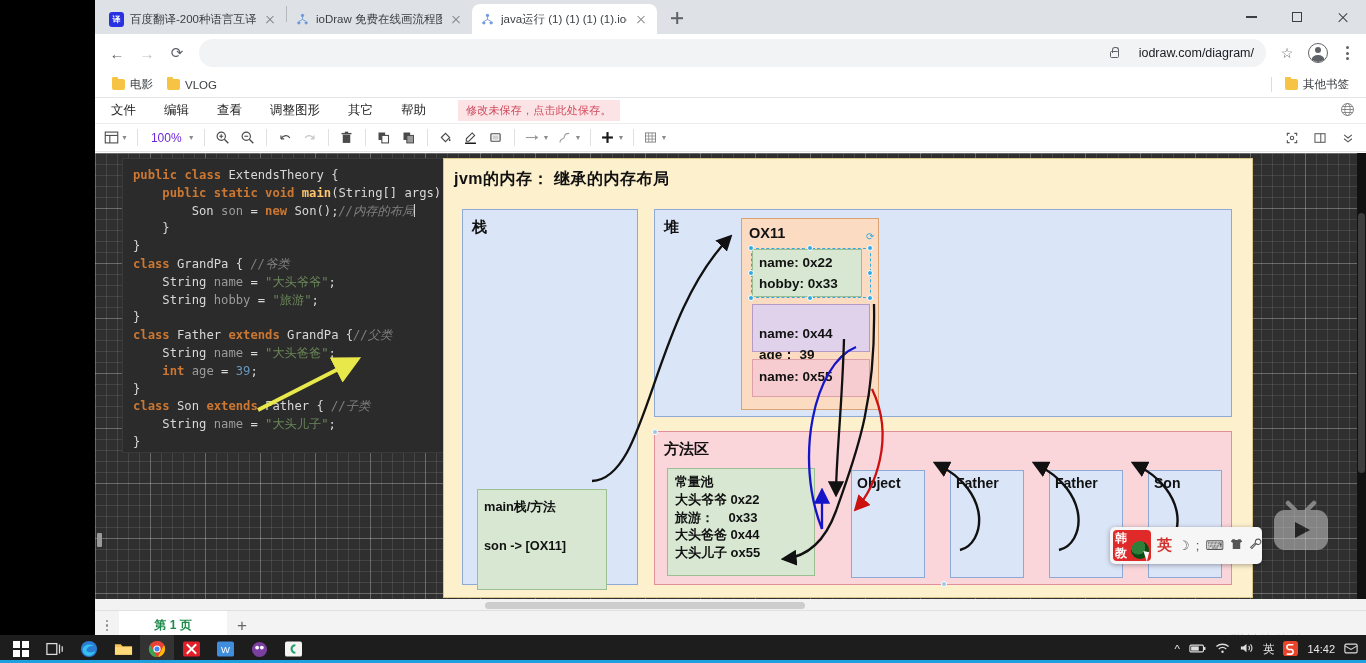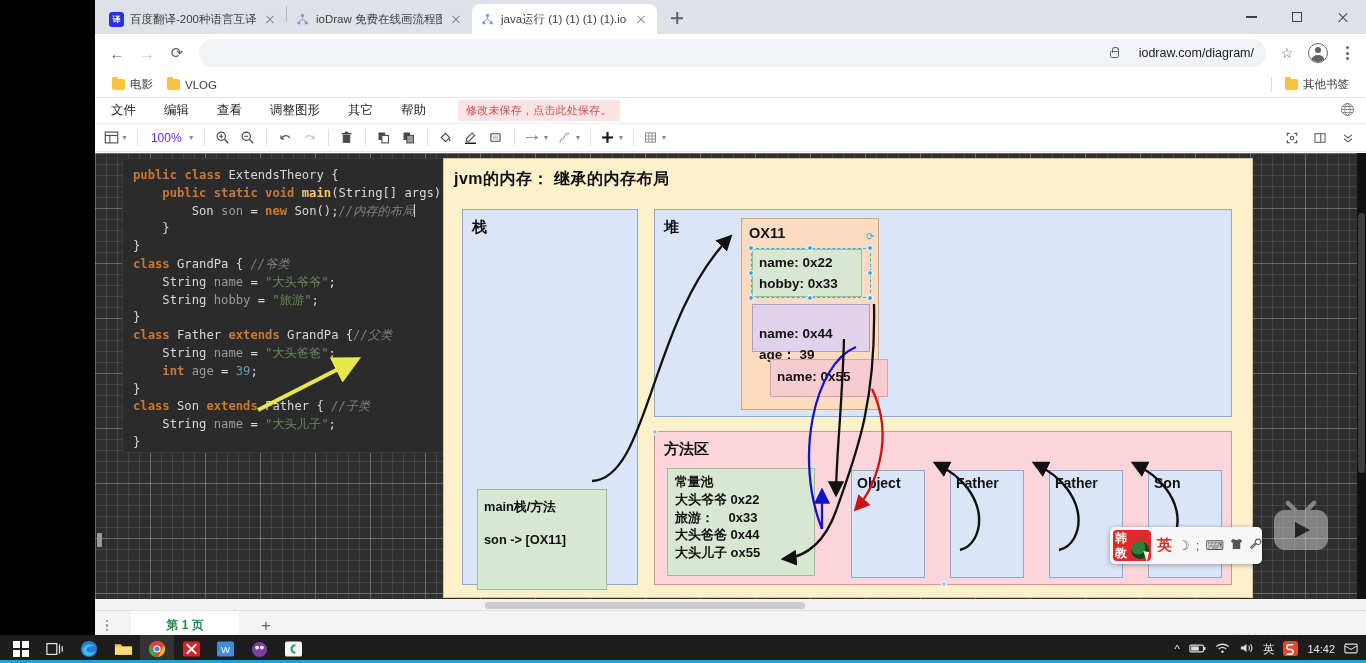--- a/index.html
+++ b/index.html
@@ -218,21 +218,21 @@
   .ox11-label { position: absolute; left: 7px; top: 6px; font-size: 14.5px; font-weight: bold; color: #111; }
   .field-grandpa {
     position: absolute; left: 10px; top: 30px; width: 110px; height: 48px;
     background: #d7e7d2; border: 1px solid #9bbf92;
   }
   .field-father {
     position: absolute; left: 10px; top: 85px; width: 118px; height: 48px;
     background: #e0d2ea; border: 1px solid #b39bc6;
   }
   .field-son {
-    position: absolute; left: 28px; top: 140px; width: 118px; height: 38px;
+    position: absolute; left: 10px; top: 140px; width: 118px; height: 38px;
     background: #f6ccd1; border: 1px solid #dda0a9;
   }
   .field-line { font-size: 13.5px; font-weight: bold; color: #111; padding-left: 6px; line-height: 21px; }
 
   .main-frame {
     position: absolute; left: 14px; top: 279px; width: 130px; height: 101px;
     background: #d7e7d2; border: 1px solid #9bbf92;
   }
   .main-frame div { font-size: 12.8px; font-weight: bold; color: #111; padding-left: 6px; }
 
@@ -250,21 +250,21 @@
   .class-box span { position: absolute; left: 5px; top: 4px; font-size: 14px; font-weight: bold; color: #111; }
 
   
   .sel-dot { position: absolute; width: 6px; height: 6px; border-radius: 50%; background: #33a9e0; border: 1px solid #fff; }
   .sel-outline { position: absolute; border: 1px dashed #33a9e0; }
   .rotate-icon { position: absolute; font-size: 10px; color: #33a9e0; }
 
   
   .pagebar {
     position: absolute; left: 0; right: 0; bottom: 0; height: 30px;
-    background: #f3f3f3; border-top: 1px solid #e0e0e0; display: flex; align-items: center; gap: 12px;
+    background: #f3f3f3; border-top: 1px solid #e0e0e0; display: flex; align-items: center; gap: 0;
   }
   .page-kebab { width: 24px; display: flex; flex-direction: column; align-items: center; gap: 2px; }
   .page-kebab i { width: 2.5px; height: 2.5px; background: #8a8a8a; border-radius: 50%; }
   .page-tab {
     width: 108px; height: 30px; background: #fff; display: flex; align-items: center; justify-content: center;
     font-size: 12px; font-weight: bold; color: #1f8a4c;
   }
   .page-add { width: 30px; text-align: center; color: #666; font-size: 17px; }
 
   
@@ -568,21 +568,21 @@
           <line x1="8" y1="62" x2="104" y2="13" stroke="#e8e84a" stroke-width="4" marker-end="url(#yhead)"></line>
         </svg>
 
         <div class="jvm">
           <div class="jvm-title">jvm的内存： 继承的内存布局</div>
 
           <div class="panel-stack">
             <div class="panel-label">栈</div>
             <div class="main-frame">
               <div style="margin-top:9px">main栈/方法</div>
-              <div style="margin-top:16px">son -&gt; [OX11]</div>
+              <div style="margin-top:22px">son -&gt; [OX11]</div>
             </div>
           </div>
 
           <div class="panel-heap">
             <div class="panel-label">堆</div>
 
             <div class="box-ox11">
               <div class="ox11-label">OX11</div>
 
               <div class="field-grandpa">

